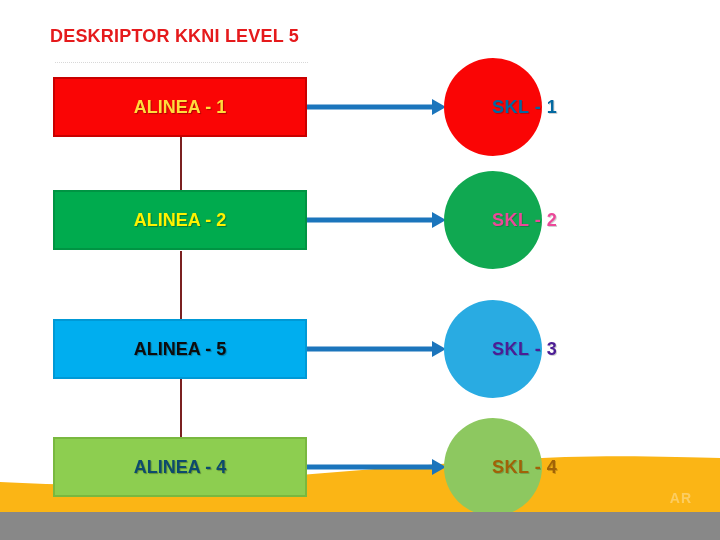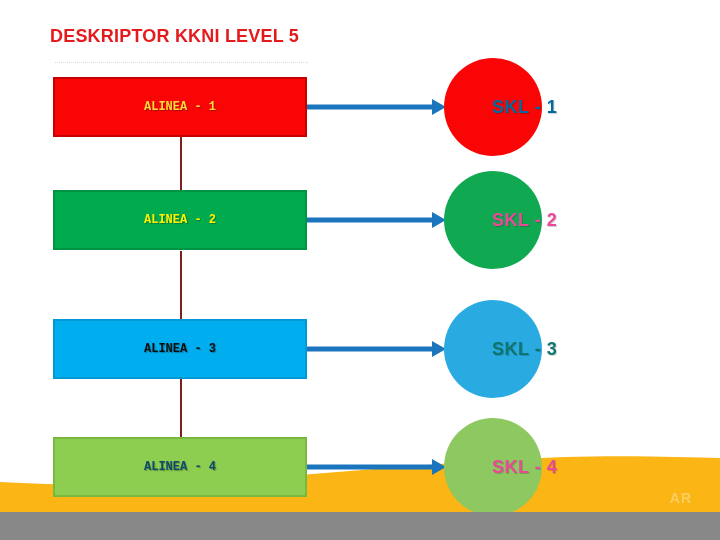--- a/index.html
+++ b/index.html
@@ -30,24 +30,23 @@
   .row2{top:171px;}
   .row3{top:300px;}
   .row4{top:418px;}
   .box{
     position:absolute;left:53px;top:50%;transform:translateY(-50%);
     width:250px;height:56px;
     border:2px solid;
     display:flex;align-items:center;justify-content:center;
   }
   .box .label{
-    font-size:12px;font-weight:bold;
+    font-size:18px;font-weight:bold;
     text-shadow:1px 1px 1px rgba(0,0,0,0.30);
     white-space:nowrap;
-    font-family:Liberation Mono, monospace;
   }
   .arrow-line{
     position:absolute;left:307px;top:50%;transform:translateY(-50%);
     width:127px;height:5px;
   }
   .arrow-head{
     position:absolute;left:432px;top:50%;transform:translateY(-50%);
     width:0;height:0;
     border-top:8px solid transparent;
     border-bottom:8px solid transparent;
@@ -103,33 +102,33 @@
       <span class="label" style="color: rgb(255, 242, 0);">ALINEA - 2</span>
     </div>
     <div class="arrow-line" style="background: rgb(27, 117, 188);"></div>
     <div class="arrow-head" style="border-left-color: rgb(27, 117, 188);"></div>
     <div class="circle" style="background: rgb(16, 168, 81);"></div>
     <div class="skl-label" style="color: #ec4899;">SKL - 2</div>
   </div>
 
   <div class="row row3">
     <div class="box" style="background: rgb(0, 174, 239); border-color: rgb(0, 153, 214);">
-      <span class="label" style="color: rgb(13, 13, 13);">ALINEA - 3</span>
+      <span class="label" style="color: rgb(13, 13, 13);">ALINEA - 5</span>
     </div>
     <div class="arrow-line" style="background: rgb(27, 117, 188);"></div>
     <div class="arrow-head" style="border-left-color: rgb(27, 117, 188);"></div>
     <div class="circle" style="background: rgb(41, 171, 226);"></div>
-    <div class="skl-label" style="color: #0f766e;">SKL - 3</div>
+    <div class="skl-label" style="color: #4c1d95;">SKL - 3</div>
   </div>
 
   <div class="row row4">
     <div class="box" style="background: rgb(141, 206, 80); border-color: rgb(121, 184, 63);">
       <span class="label" style="color: #0c4a6e;">ALINEA - 4</span>
     </div>
     <div class="arrow-line" style="background: rgb(27, 117, 188);"></div>
     <div class="arrow-head" style="border-left-color: rgb(27, 117, 188);"></div>
     <div class="circle" style="background: rgb(141, 200, 96);"></div>
-    <div class="skl-label" style="color: #ec4899;">SKL - 4</div>
+    <div class="skl-label" style="color: #a16207;">SKL - 4</div>
   </div>
 
   <div class="watermark">AR</div>
 
 </div>
 
 </body></html>

